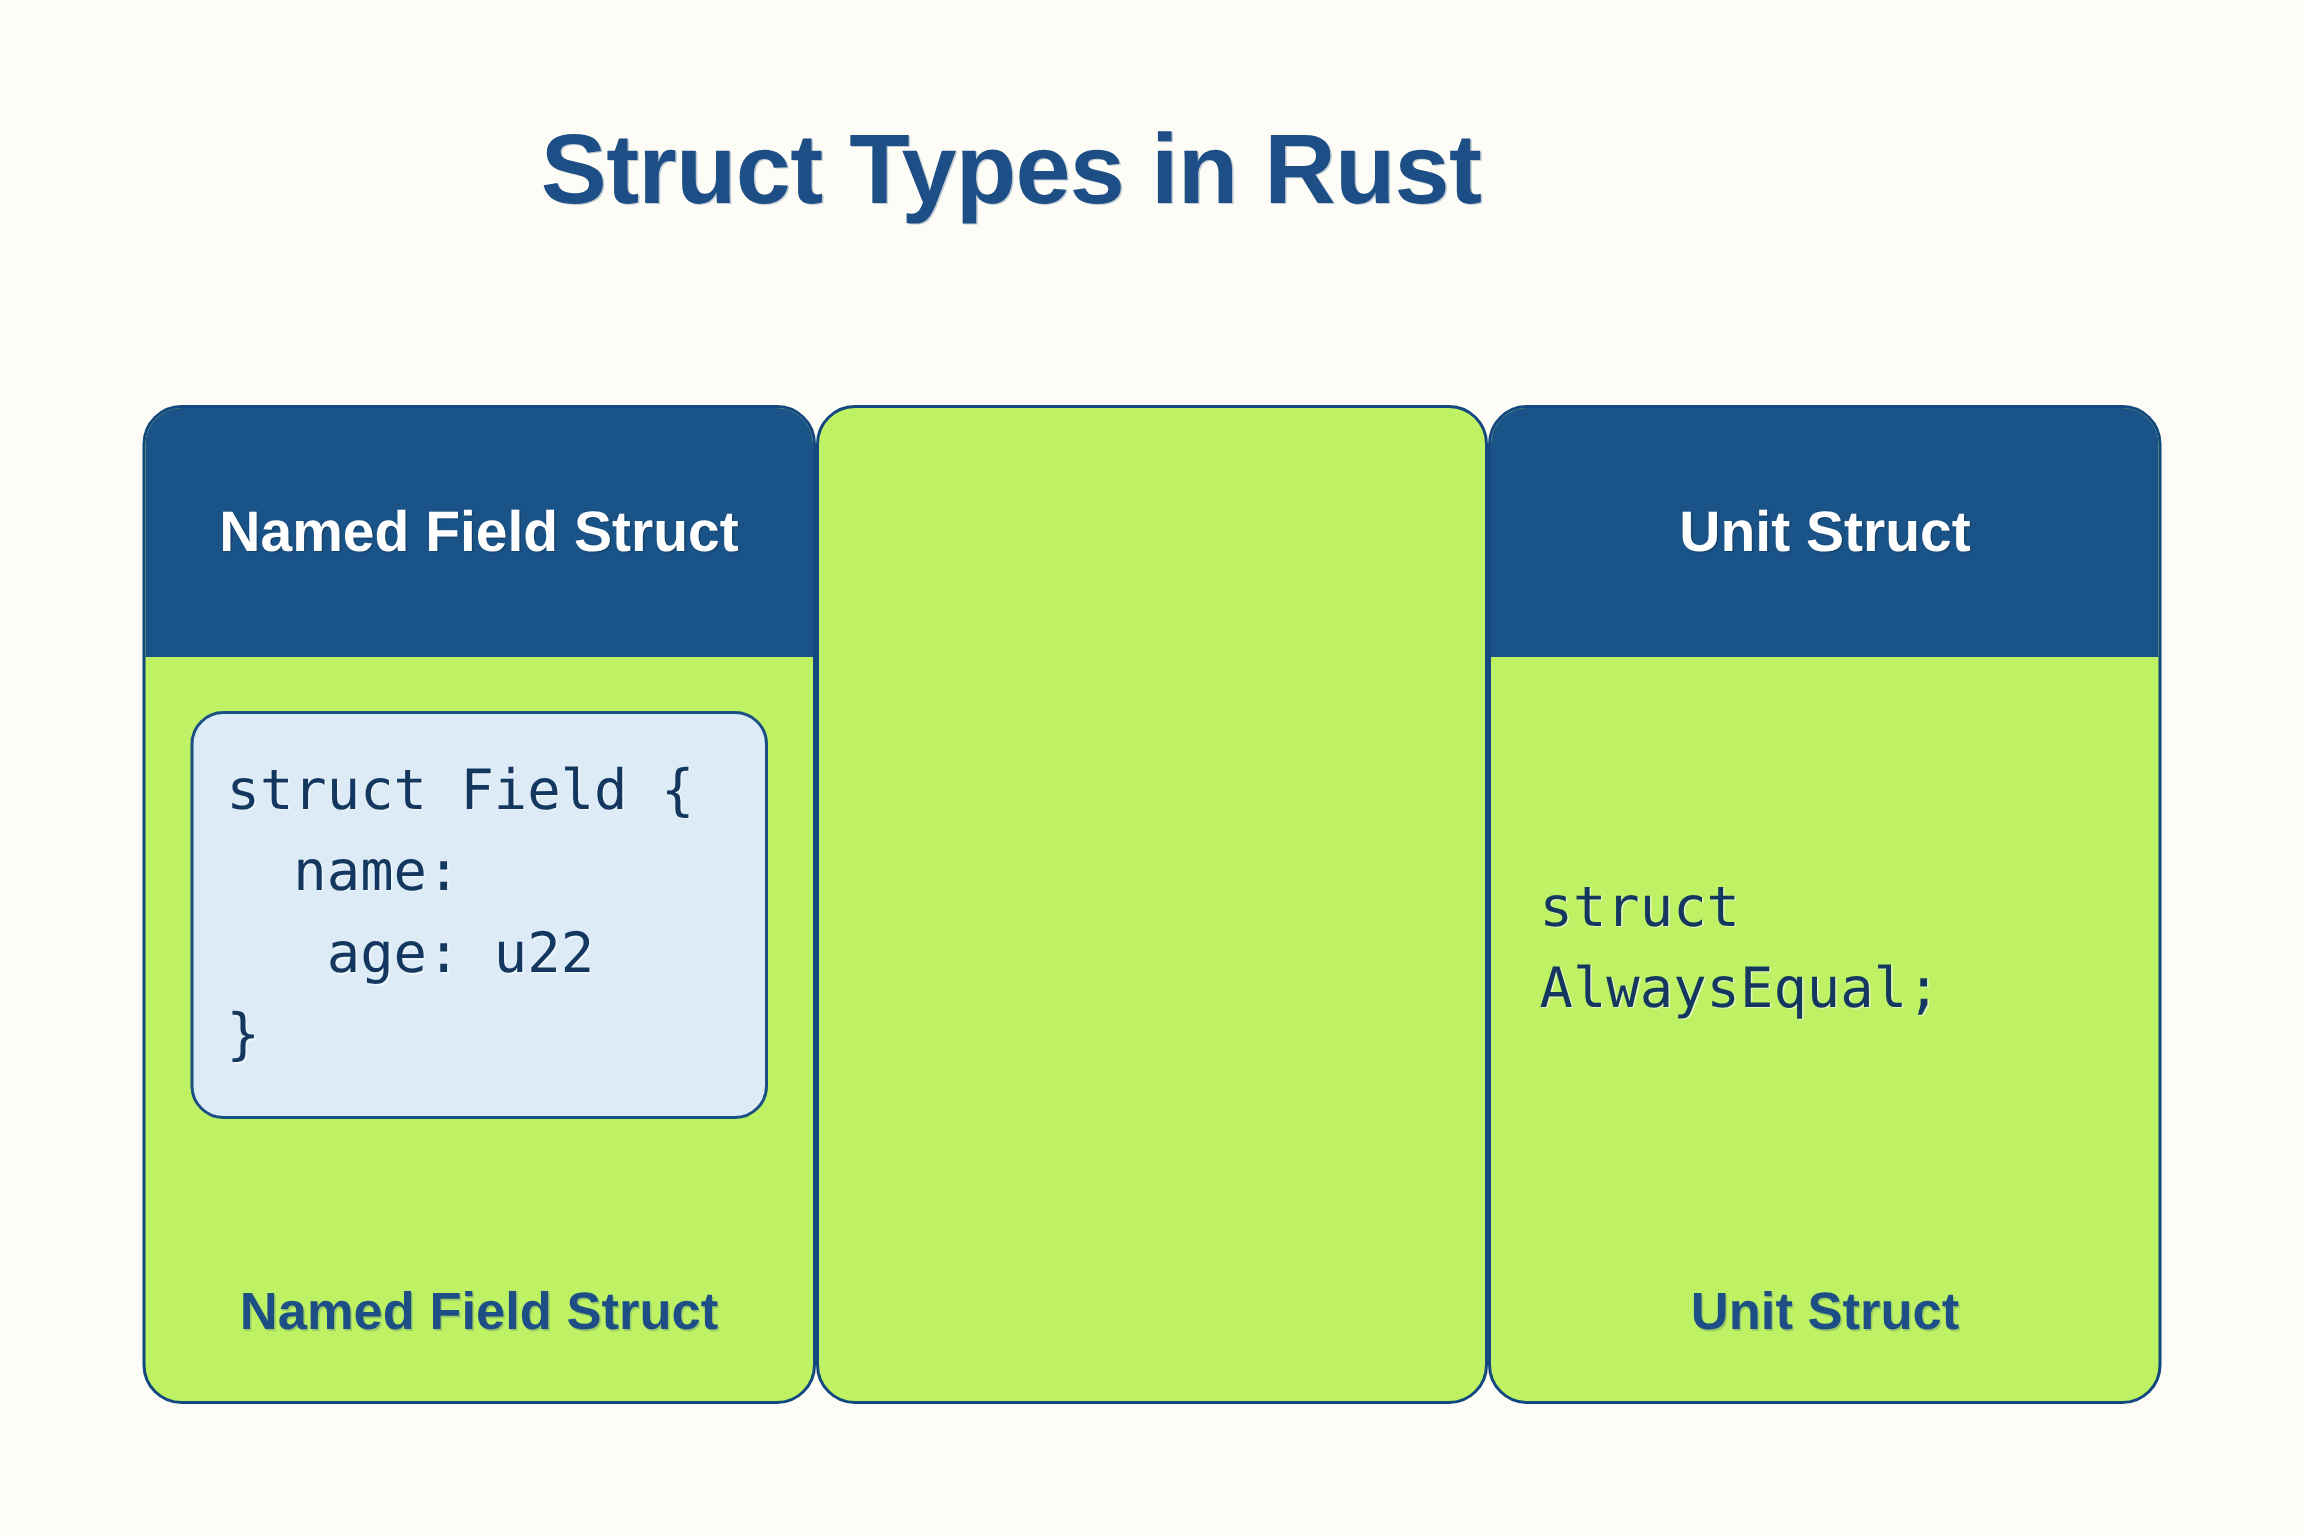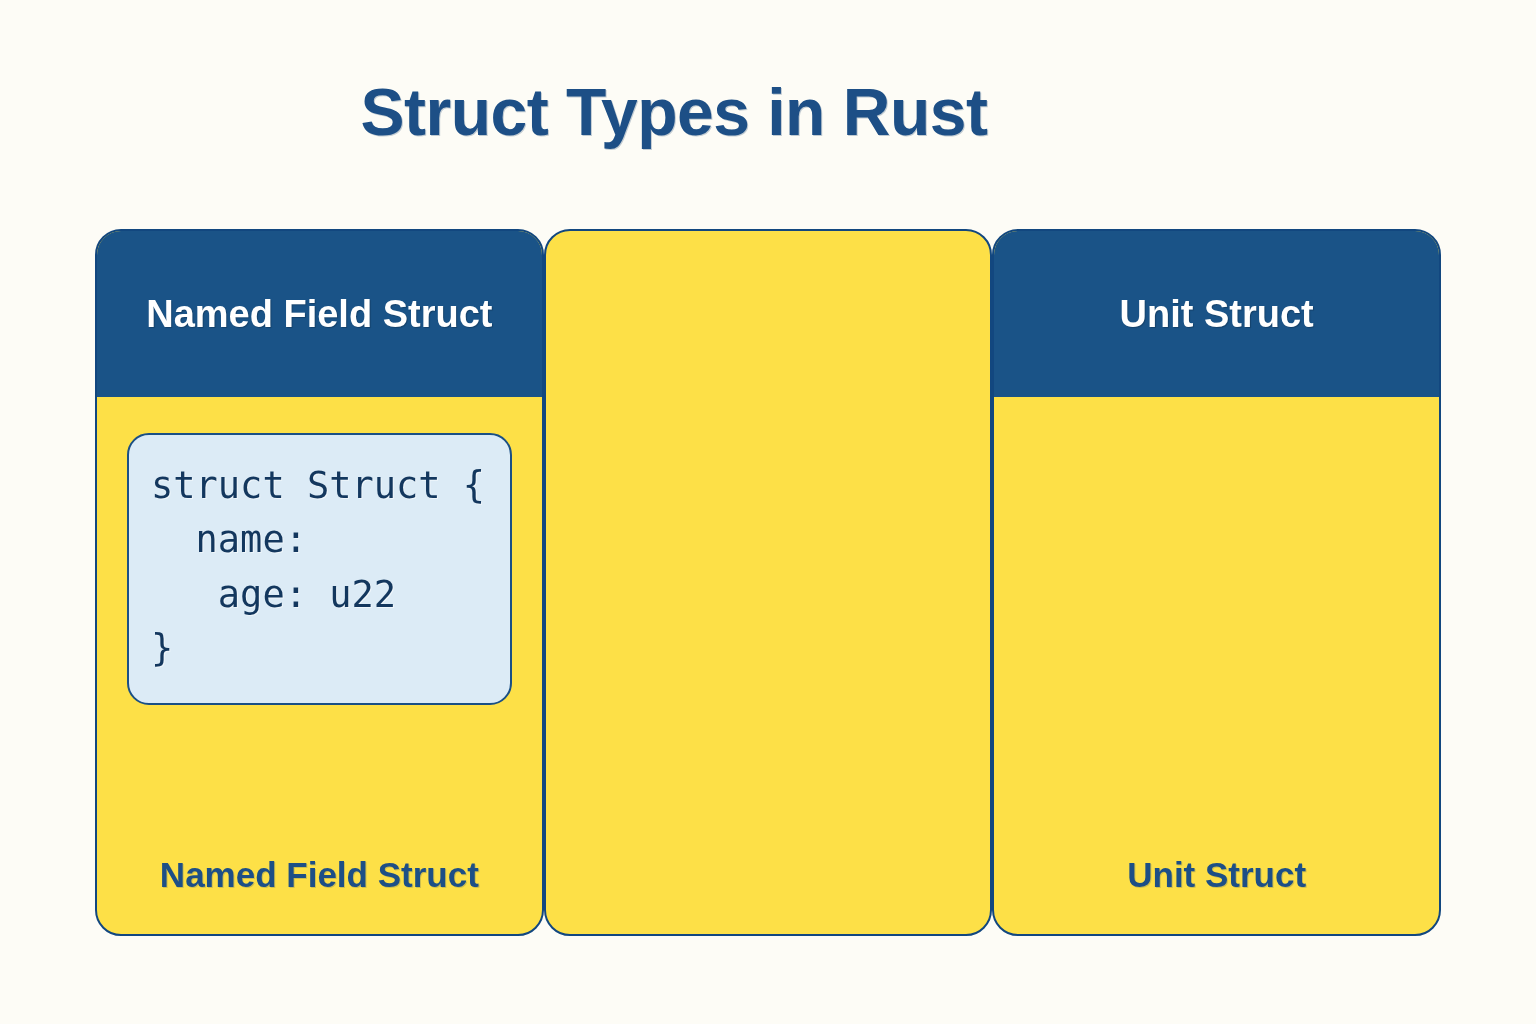--- a/index.html
+++ b/index.html
@@ -43,28 +43,29 @@
     top: 229px;
     width: 1346px;
     height: 707px;
     display: flex;
     justify-content: space-between;
     align-items: stretch;
   }
 
   .card {
     width: 474px;
-    background: #fde047;
+    background: #bef264;
     border: 2.5px solid #12477f;
     border-radius: 26px;
     box-sizing: border-box;
     display: flex;
     flex-direction: column;
     overflow: hidden;
     position: relative;
+    margin-top: 41px;
   }
 
   .card-header {
     height: 166px;
     box-sizing: border-box;
     display: flex;
     align-items: center;
     justify-content: center;
     text-align: center;
     padding: 0 26px;
@@ -132,32 +133,33 @@
 
 <div class="canvas">
 
   <div class="page-title">Struct Types in Rust</div>
 
   <div class="cards">
 
     <div class="card">
       <div class="card-header navy">Named Field Struct</div>
       <div class="card-body">
-        <div class="code code-box">struct Struct {
+        <div class="code code-box">struct Field {
   name:
    age: u22
 }</div>
         <div class="card-caption">Named Field Struct</div>
       </div>
     </div>
 
     <div class="card">
     </div>
 
     <div class="card">
       <div class="card-header navy">Unit Struct</div>
       <div class="card-body">
+        <div class="code code-plain unit">struct AlwaysEqual;</div>
         <div class="card-caption">Unit Struct</div>
       </div>
     </div>
 
   </div>
 </div>
 
 </body></html>

